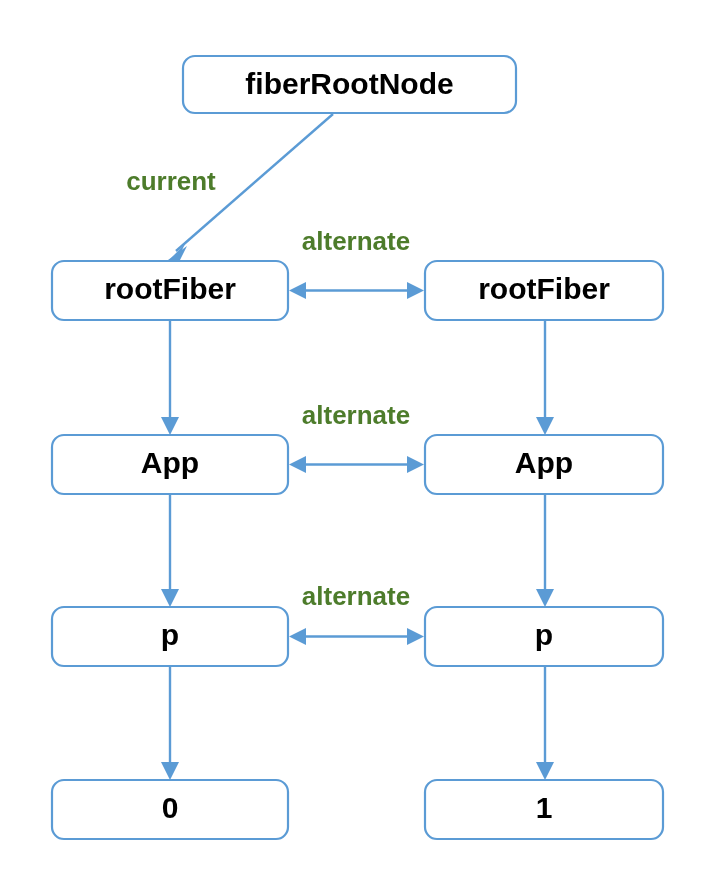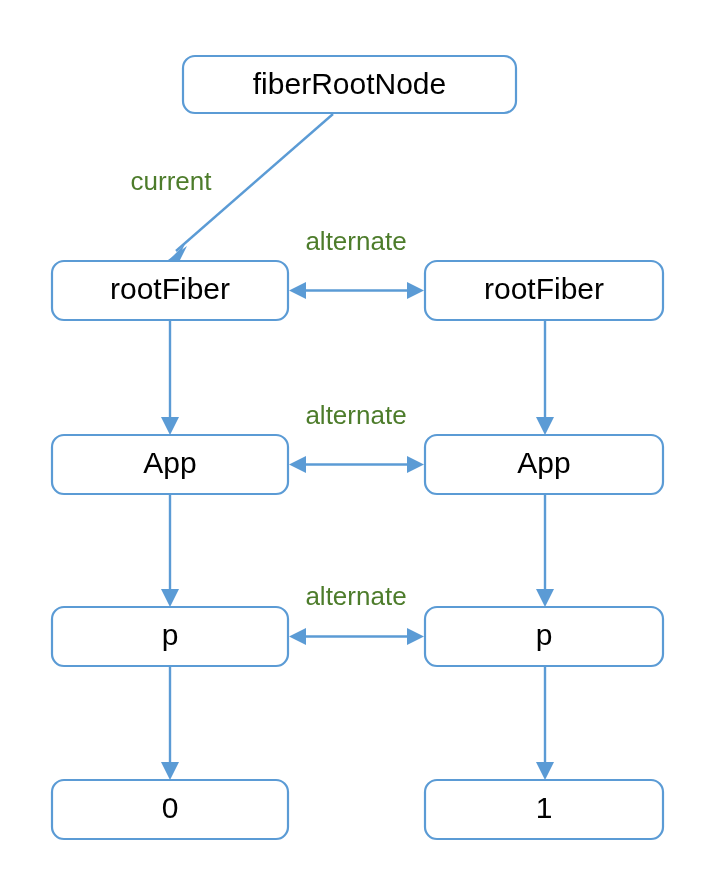--- a/index.html
+++ b/index.html
@@ -11,20 +11,21 @@
     width: 716px;
     height: 890px;
     overflow: hidden;
     font-family: "Liberation Sans", sans-serif;
   }
   #diagram-root {
     position: relative;
     width: 716px;
     height: 890px;
     background: #ffffff;
+    font-weight: bold;
   }
   svg.diagram-canvas {
     position: absolute;
     top: 0;
     left: 0;
     width: 716px;
     height: 890px;
     display: block;
   }
   .node-box {

